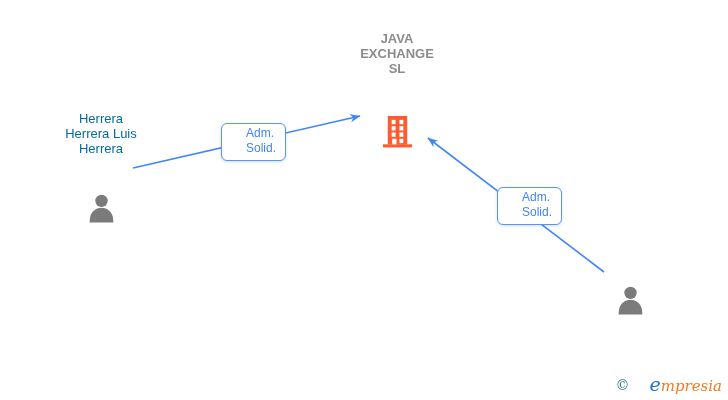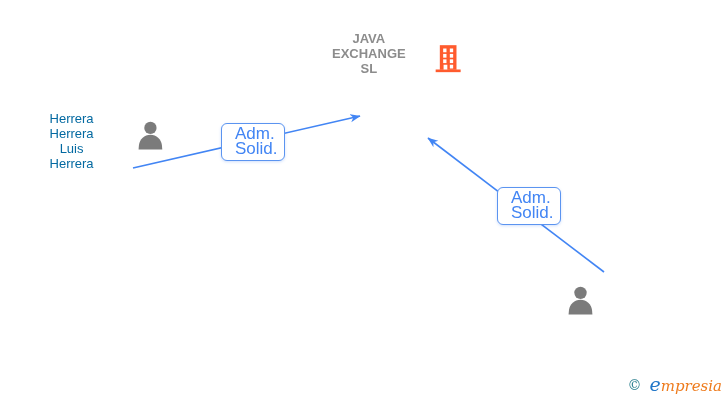--- a/index.html
+++ b/index.html
@@ -14,22 +14,22 @@
   #edges-svg {
     position: absolute;
     left: 0; top: 0;
     width: 728px; height: 400px;
     z-index: 1;
   }
   .node {
     position: absolute;
     width: 130px;
     display: flex;
-    flex-direction: row;
-    align-items: flex-start;
+    flex-direction: column;
+    align-items: center;
     z-index: 2;
     cursor: pointer;
     gap: 28px;
   }
   .node-name {
     text-align: center;
     font-size: 13px;
     line-height: 15px;
     color: #0369a1;
   }
@@ -41,43 +41,43 @@
   .person .node-icon  { color: #7b7b7b; }
   .person-top-text .node-icon { margin-top: 9px; }
   .person-top-icon .node-name { margin-top: 5px; }
   .w { fill: #ffffff; }
   .edge-label {
     position: absolute;
     z-index: 3;
     background: #ffffff;
     border: 1.5px solid #5b94f0;
     border-radius: 6px;
-    padding: 2px 6px 4px 13px;
-    font-size: 17px;
+    padding: 2px 6px 4px 24px;
+    font-size: 12px;
     line-height: 15px;
     color: #4285f4;
     text-align: left;
     box-shadow: 0 1px 3px rgba(66,133,244,0.25);
     cursor: pointer;
     min-width: 33px;
   }
   .watermark {
     position: absolute;
     right: 6px;
     bottom: 5px;
     z-index: 2;
     font-family: "DejaVu Serif", serif;
     white-space: nowrap;
   }
   .wm-copy {
     color: #2b7f8e;
     font-size: 14px;
     vertical-align: 1px;
   }
-  .wm-brand { font-style: italic; margin-left: 8px; }
+  .wm-brand { font-style: italic; margin-left: 20px; }
   .wm-e {
     color: #2277c8;
     font-size: 19px;
   }
   .wm-rest {
     color: #ee7b1d;
     font-size: 15px;
   }
 </style>
 </head>

